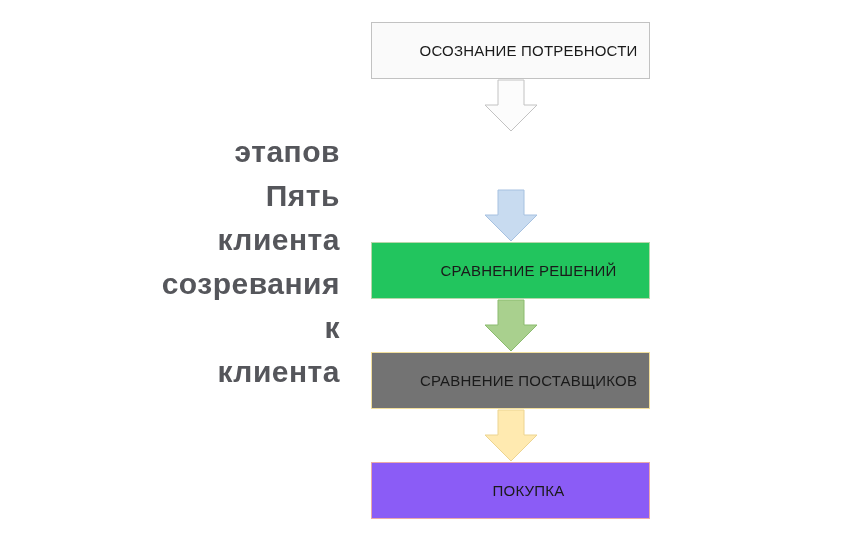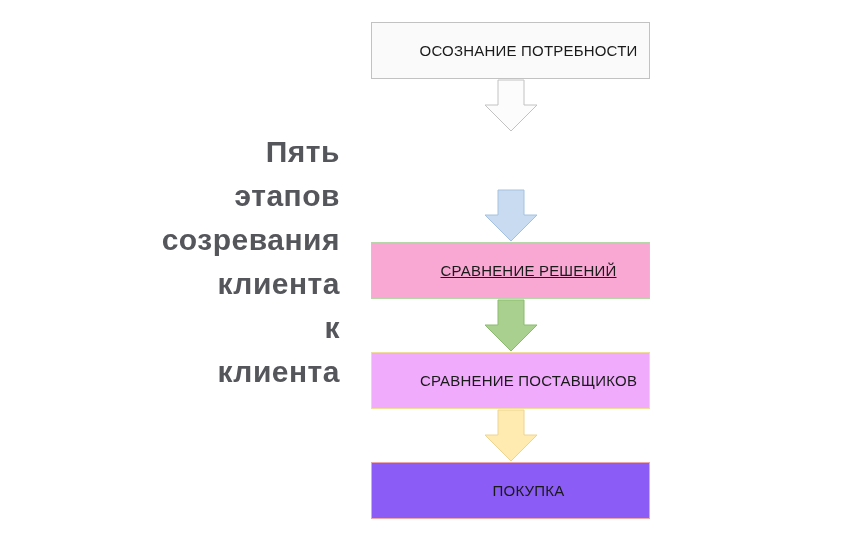--- a/index.html
+++ b/index.html
@@ -58,24 +58,24 @@
   .arrow.a3 { top: 299px; }
   .arrow.a4 { top: 409px; }
   .arrow svg { display: block; width: 60px; height: 53px; }
 </style>
 </head>
 <body>
 
 <div class="canvas">
 
   <div class="side-title" style="color: rgb(85, 86, 91);">
+    <div>этапов</div>
     <div>Пять</div>
-    <div>этапов</div>
+    <div>клиента</div>
     <div>созревания</div>
-    <div>клиента</div>
     <div>к</div>
     <div>клиента</div>
   </div>
 
   <div class="stage-box s1" style="background-color: rgb(250, 250, 250); border-color: rgb(194, 194, 194);">
     <span>ОСОЗНАНИЕ ПОТРЕБНОСТИ</span>
   </div>
 
   <div class="arrow a1">
     <svg viewBox="0 0 60 53" xmlns="http://www.w3.org/2000/svg">
@@ -83,31 +83,31 @@
     </svg>
   </div>
 
 
   <div class="arrow a2">
     <svg viewBox="0 0 60 53" xmlns="http://www.w3.org/2000/svg">
       <polygon points="17,1 43,1 43,26 56,26 30,52 4,26 17,26" stroke-width="1" style="fill: rgb(200, 219, 240); stroke: rgb(166, 193, 224);"></polygon>
     </svg>
   </div>
 
-  <div class="stage-box s3" style="background-color: #f9a8d4; border-color: rgb(183, 215, 170); text-decoration: underline;">
+  <div class="stage-box s3" style="background-color: #22c55e; border-color: rgb(183, 215, 170);">
     <span>СРАВНЕНИЕ РЕШЕНИЙ</span>
   </div>
 
   <div class="arrow a3">
     <svg viewBox="0 0 60 53" xmlns="http://www.w3.org/2000/svg">
       <polygon points="17,1 43,1 43,26 56,26 30,52 4,26 17,26" stroke-width="1" style="fill: rgb(169, 208, 142); stroke: rgb(139, 187, 110);"></polygon>
     </svg>
   </div>
 
-  <div class="stage-box s4" style="background-color: #f0abfc; border-color: rgb(241, 222, 156);">
+  <div class="stage-box s4" style="background-color: #737373; border-color: rgb(241, 222, 156);">
     <span>СРАВНЕНИЕ ПОСТАВЩИКОВ</span>
   </div>
 
   <div class="arrow a4">
     <svg viewBox="0 0 60 53" xmlns="http://www.w3.org/2000/svg">
       <polygon points="17,1 43,1 43,26 56,26 30,52 4,26 17,26" stroke-width="1" style="fill: rgb(255, 234, 176); stroke: rgb(236, 212, 145);"></polygon>
     </svg>
   </div>
 
   <div class="stage-box s5" style="background-color: #8b5cf6; border-color: rgb(235, 169, 169);">

